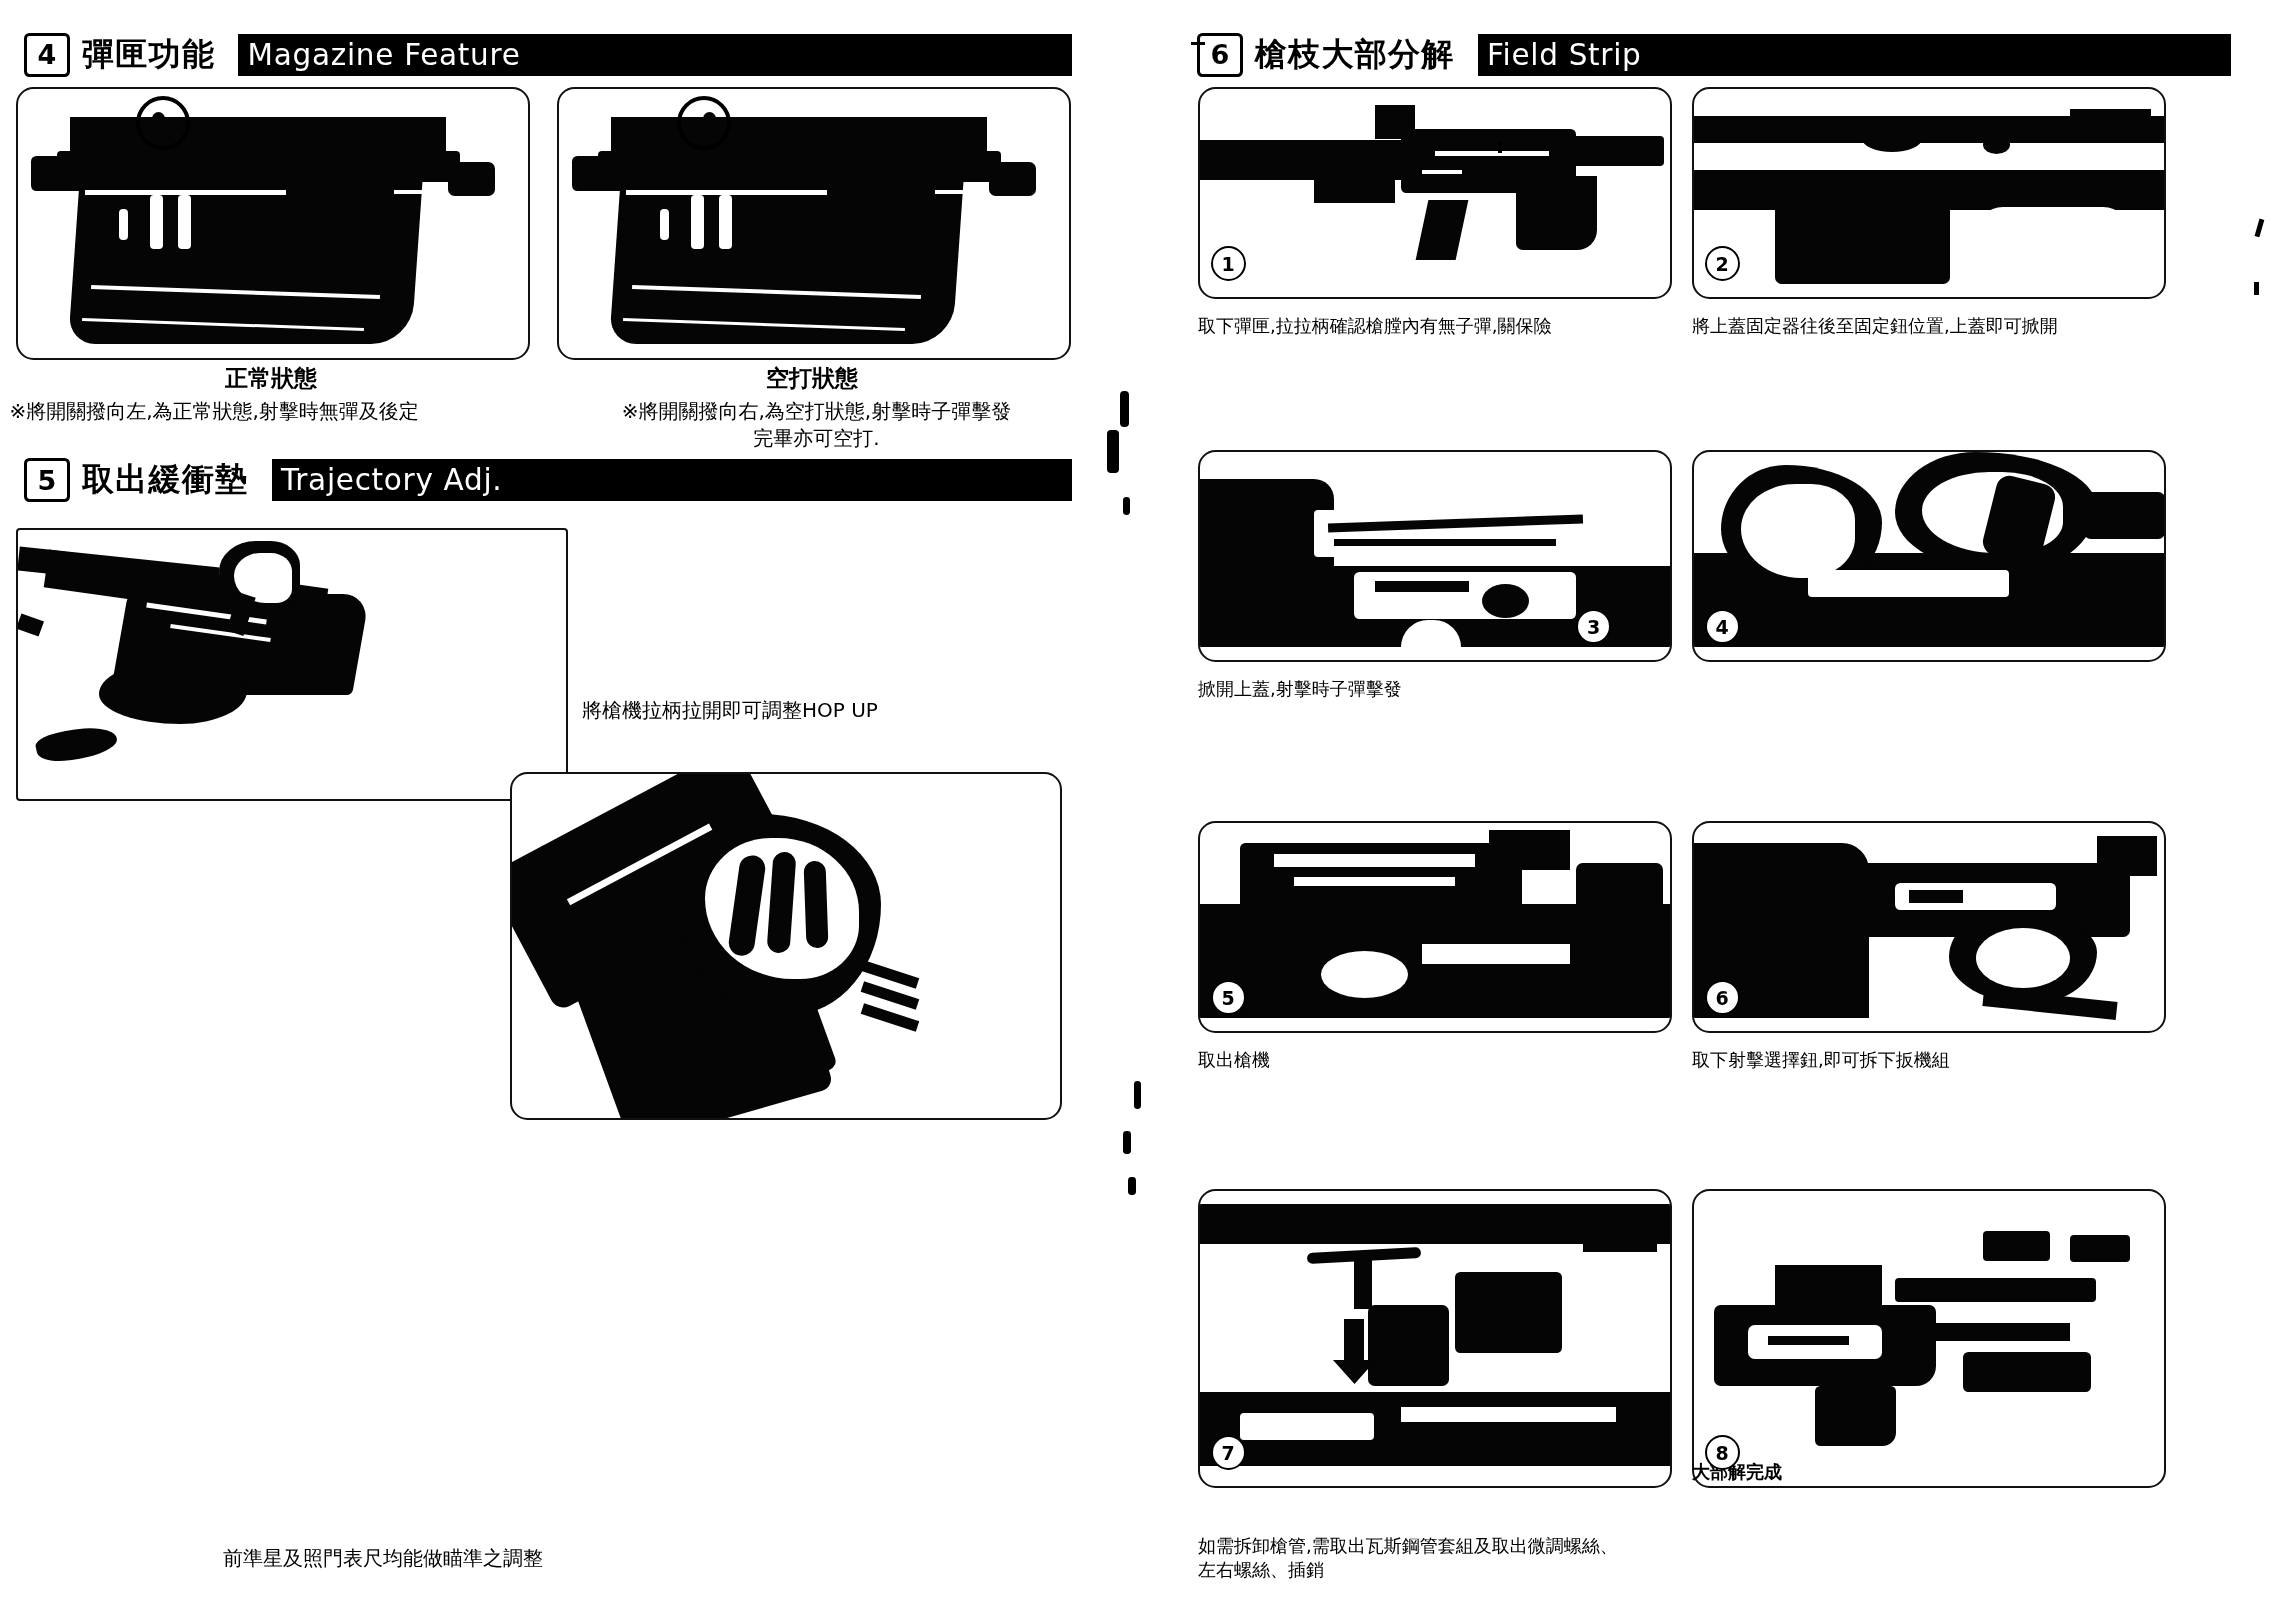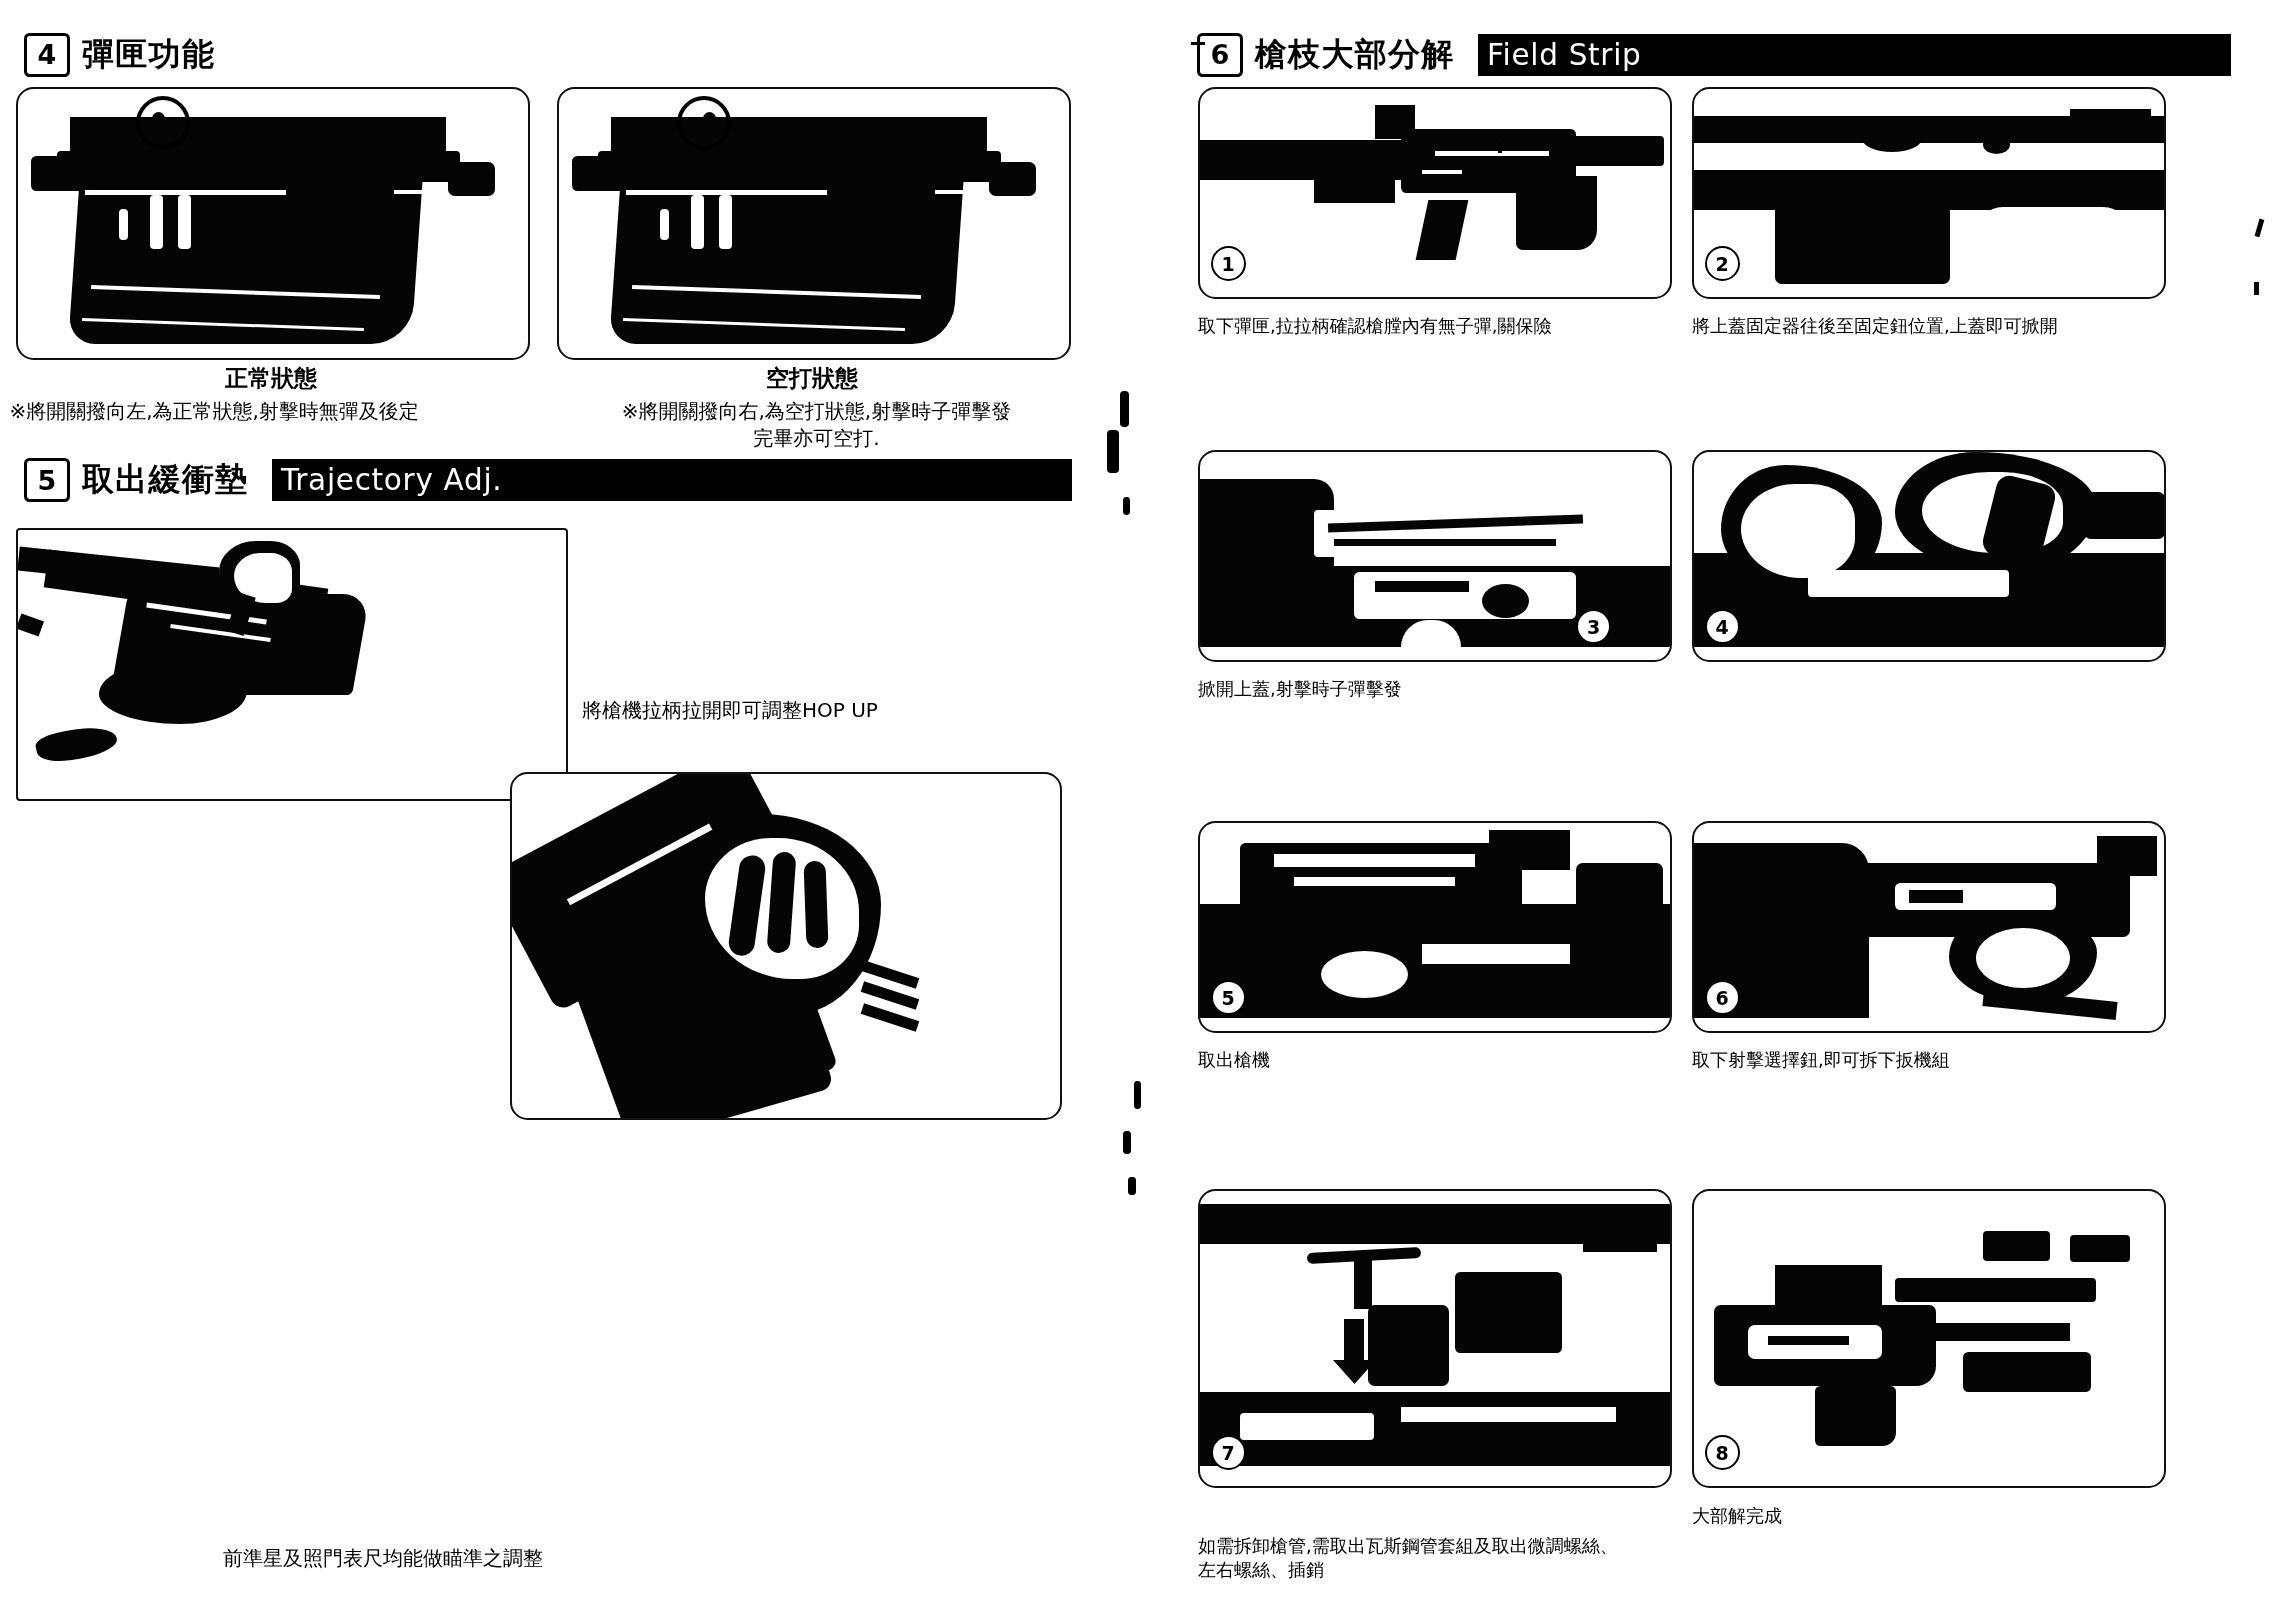--- a/index.html
+++ b/index.html
@@ -141,20 +141,23 @@
 </head>
 <body>
 
 <div class="page">
 
   <div class="col-left">
 
     <div class="section-head" style="left:24px; top:29.5px; width:1048px;">
       <div class="sec-num">4</div>
       <div class="sec-cn">彈匣功能</div>
+      <div class="sec-bar">
+        <div class="sec-en fade">Magazine Feature</div>
+      </div>
     </div>
 
     <div class="photo" style="left:16px; top:87px; width:510px; height:269px;">
       <div class="ph-inner">
 
         <div class="blob" style="left:52px; top:28px; width:376px; height:47px;"></div>
         <div class="blob" style="left:39px; top:62px; width:403px; height:31px; border-radius:4px;"></div>
         <div class="blob" style="left:56px; top:87px; width:343px; height:168px; border-radius:0 0 40px 27px; transform:skewX(-4deg);"></div>
         <div class="blob" style="left:13.4px; top:67px; width:60px; height:35px; border-radius:5.4px;"></div>
         <div class="blob" style="left:430px; top:73px; width:47px; height:34px; border-radius:6.7px;"></div>
@@ -385,21 +388,21 @@
         <div class="blob" style="left:201px; top:132px; width:175px; height:17.5px;"></div>
         <div class="blob" style="left:269px; top:161px; width:128px; height:40px; border-radius:5.4px;"></div>
         <div class="blob" style="left:121px; top:195px; width:81px; height:60px; border-radius:5.4px 5.4px 13.4px 5.4px;"></div>
         <div class="blob" style="left:289px; top:40px; width:67px; height:29.5px; border-radius:4px;"></div>
         <div class="blob" style="left:376px; top:44px; width:60px; height:27px; border-radius:4px;"></div>
         <div class="wh" style="left:54px; top:134px; width:134px; height:34px; border-radius:6.7px;"></div>
         <div class="blob" style="left:74px; top:145px; width:81px; height:9.4px;"></div>
       </div>
       <div class="step-badge" style="left:10.7px; top:244px;">8</div>
     </div>
-    <div class="cap small" style="left:510px; top:1504px; width:470px;">大部解完成</div>
+    <div class="cap small" style="left:510px; top:1460px; width:470px;font-weight:bold;">大部解完成</div>
 
     <div class="speck" style="left:9.4px; top:42px; width:13.4px; height:3.4px;"></div>
     <div class="speck" style="left:316px; top:142px; width:4px; height:10.7px;"></div>
     <div class="speck" style="left:1075px; top:219px; width:5.4px; height:17.5px; transform:rotate(16deg);"></div>
     <div class="speck" style="left:1072px; top:282px; width:5.4px; height:13.4px;"></div>
   </div>
 </div>
 
 
 </body></html>

